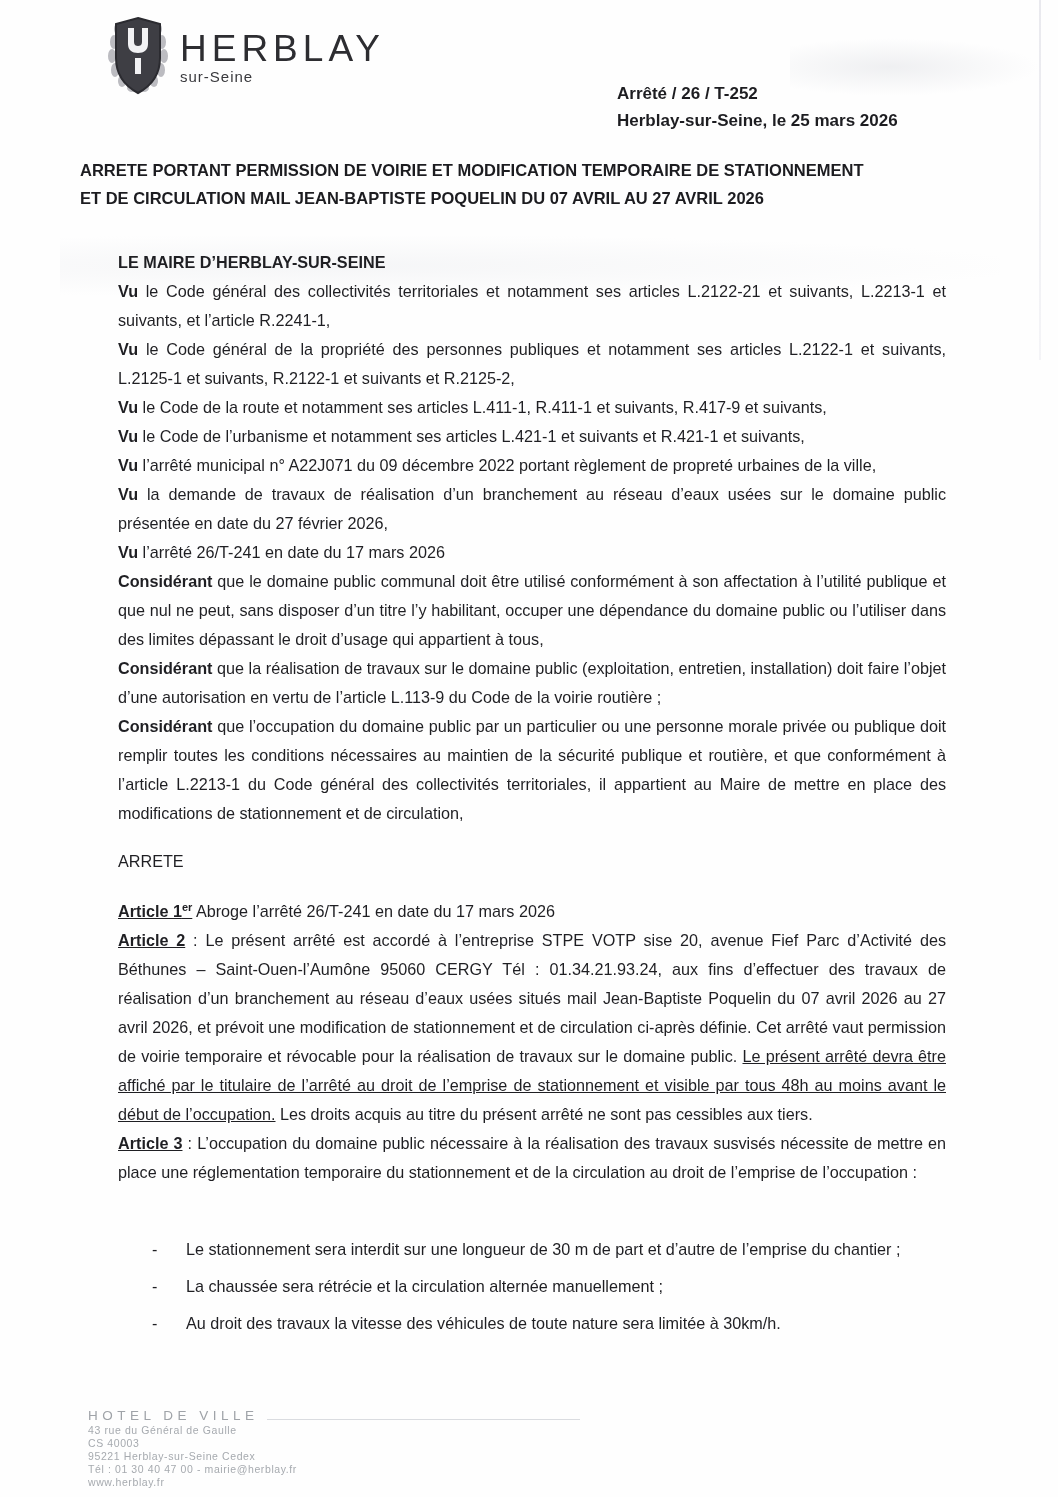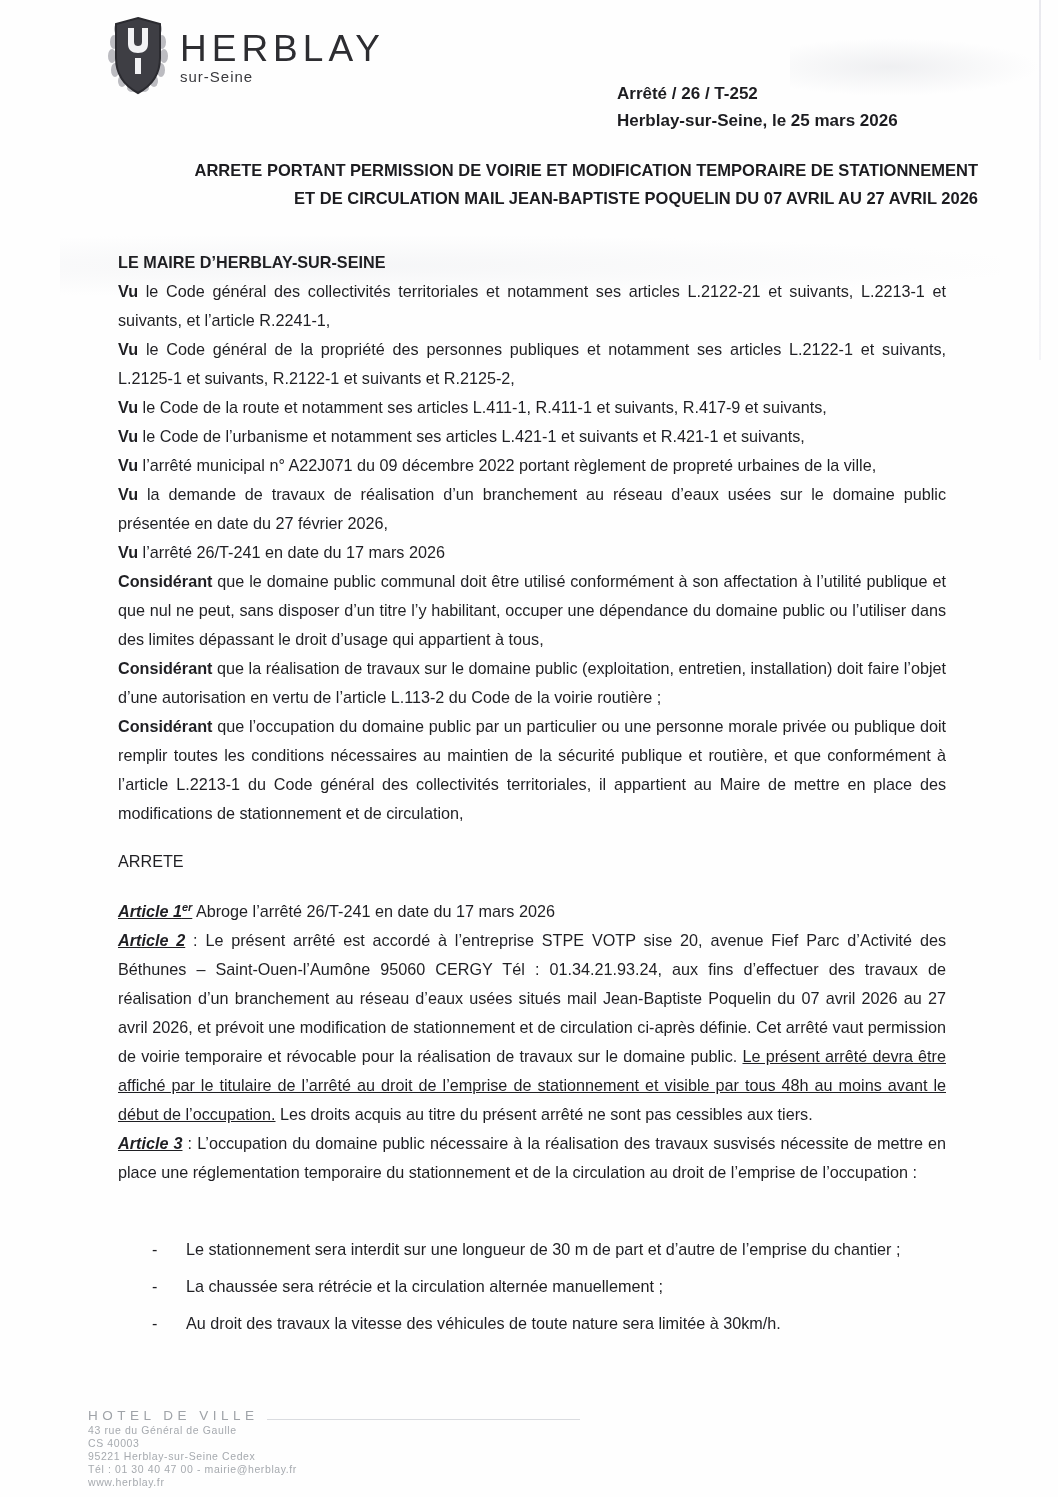--- a/index.html
+++ b/index.html
@@ -24,30 +24,30 @@
     background: radial-gradient(ellipse at 30% 50%, rgba(215,217,223,0.22), rgba(255,255,255,0) 75%); }
 
   
   .header-logo { position:absolute; left:106px; top:14px; display:flex; align-items:flex-start; }
   .logo-text { margin-left:10px; margin-top:16px; }
   .logo-name { font-size:37px; letter-spacing:5px; font-weight:500; color:#2d2d31; line-height:38px; }
   .logo-sub  { font-size:15px; color:#39393d; text-align:left; padding-right:4px; letter-spacing:1px; }
 
   .ref-block { position:absolute; left:617px; top:80px; font-weight:bold; font-size:17px; line-height:27px; color:#1d1d21; }
 
-  .doc-title { position:absolute; top:156px; left:80px; right:80px; text-align:right;
+  .doc-title { position:absolute; top:156px; left:80px; right:80px; text-align:left;
     font-weight:bold; font-size:16.5px; line-height:28px; color:#1c1c20; }
 
   
   .body-text { position:absolute; left:118px; width:828px; top:248px;
     font-size:16.2px; line-height:29px; text-align:justify; color:#1f1f23; }
   .body-text p { margin:0; }
   .lead { font-weight:bold; }
   .u { text-decoration:underline; }
-  .art { font-weight:bold; text-decoration:underline;font-style:italic; }
+  .art { font-weight:bold; text-decoration:underline; }
   .sup { font-size:11px; vertical-align:super; line-height:0; }
   .salutation { font-weight:bold; }
   .arrete-heading { text-align:left; font-weight:normal; margin:19px 0 21px !important; }
 
   
   .reg-list { list-style:none; margin:44px 0 0; padding:0; }
   .reg-list li { position:relative; padding-left:68px; line-height:37px; text-align:justify; }
   .reg-list li::before { content:"-"; position:absolute; left:34px; top:0; }
 
   
@@ -108,21 +108,21 @@
 
     <p><span class="lead">Vu</span><span> le Code général des collectivités territoriales et notamment ses articles L.2122-21 et suivants, L.2213-1 et suivants, et l’article R.2241-1,</span></p>
     <p><span class="lead">Vu</span><span> le Code général de la propriété des personnes publiques et notamment ses articles L.2122-1 et suivants, L.2125-1 et suivants, R.2122-1 et suivants et R.2125-2,</span></p>
     <p><span class="lead">Vu</span><span> le Code de la route et notamment ses articles L.411-1, R.411-1 et suivants, R.417-9 et suivants,</span></p>
     <p><span class="lead">Vu</span><span> le Code de l’urbanisme et notamment ses articles L.421-1 et suivants et R.421-1 et suivants,</span></p>
     <p><span class="lead">Vu</span><span> l’arrêté municipal n° A22J071 du 09 décembre 2022 portant règlement de propreté urbaines de la ville,</span></p>
     <p><span class="lead">Vu</span><span> la demande de travaux de réalisation d’un branchement au réseau d’eaux usées sur le domaine public présentée en date du 27 février 2026,</span></p>
     <p><span class="lead">Vu</span><span> l’arrêté 26/T-241 en date du 17 mars 2026</span></p>
 
     <p><span class="lead">Considérant</span><span> que le domaine public communal doit être utilisé conformément à son affectation à l’utilité publique et que nul ne peut, sans disposer d’un titre l’y habilitant, occuper une dépendance du domaine public ou l’utiliser dans des limites dépassant le droit d’usage qui appartient à tous,</span></p>
-    <p><span class="lead">Considérant</span><span> que la réalisation de travaux sur le domaine public (exploitation, entretien, installation) doit faire l’objet d’une autorisation en vertu de l’article L.113-2 du Code de la voirie routière ;</span></p>
+    <p><span class="lead">Considérant</span><span> que la réalisation de travaux sur le domaine public (exploitation, entretien, installation) doit faire l’objet d’une autorisation en vertu de l’article L.113-9 du Code de la voirie routière ;</span></p>
     <p><span class="lead">Considérant</span><span> que l’occupation du domaine public par un particulier ou une personne morale privée ou publique doit remplir toutes les conditions nécessaires au maintien de la sécurité publique et routière, et que conformément à l’article L.2213-1 du Code général des collectivités territoriales, il appartient au Maire de mettre en place des modifications de stationnement et de circulation,</span></p>
 
     <p class="arrete-heading">ARRETE</p>
 
     <p><span class="art"><span>Article 1</span><sup class="sup">er</sup></span><span> Abroge l’arrêté 26/T-241 en date du 17 mars 2026</span></p>
 
     <p><span class="art">Article 2</span><span> : </span><span>Le présent arrêté est accordé à l’entreprise STPE VOTP sise 20, avenue Fief Parc d’Activité des Béthunes – Saint-Ouen-l’Aumône 95060 CERGY Tél : 01.34.21.93.24, aux fins d’effectuer des travaux de réalisation d’un branchement au réseau d’eaux usées situés mail Jean-Baptiste Poquelin du 07 avril 2026 au 27 avril 2026, et prévoit une modification de stationnement et de circulation ci-après définie. Cet arrêté vaut permission de voirie temporaire et révocable pour la réalisation de travaux sur le domaine public. </span><span class="u">Le présent arrêté devra être affiché par le titulaire de l’arrêté au droit de l’emprise de stationnement et visible par tous 48h au moins avant le début de l’occupation.</span><span>  Les droits acquis au titre du présent arrêté ne sont pas cessibles aux tiers.</span></p>
 
     <p><span class="art">Article 3</span><span> : </span><span>L’occupation du domaine public nécessaire à la réalisation des travaux susvisés nécessite de mettre en place une réglementation temporaire du stationnement et de la circulation au droit de l’emprise de l’occupation :</span></p>
 

